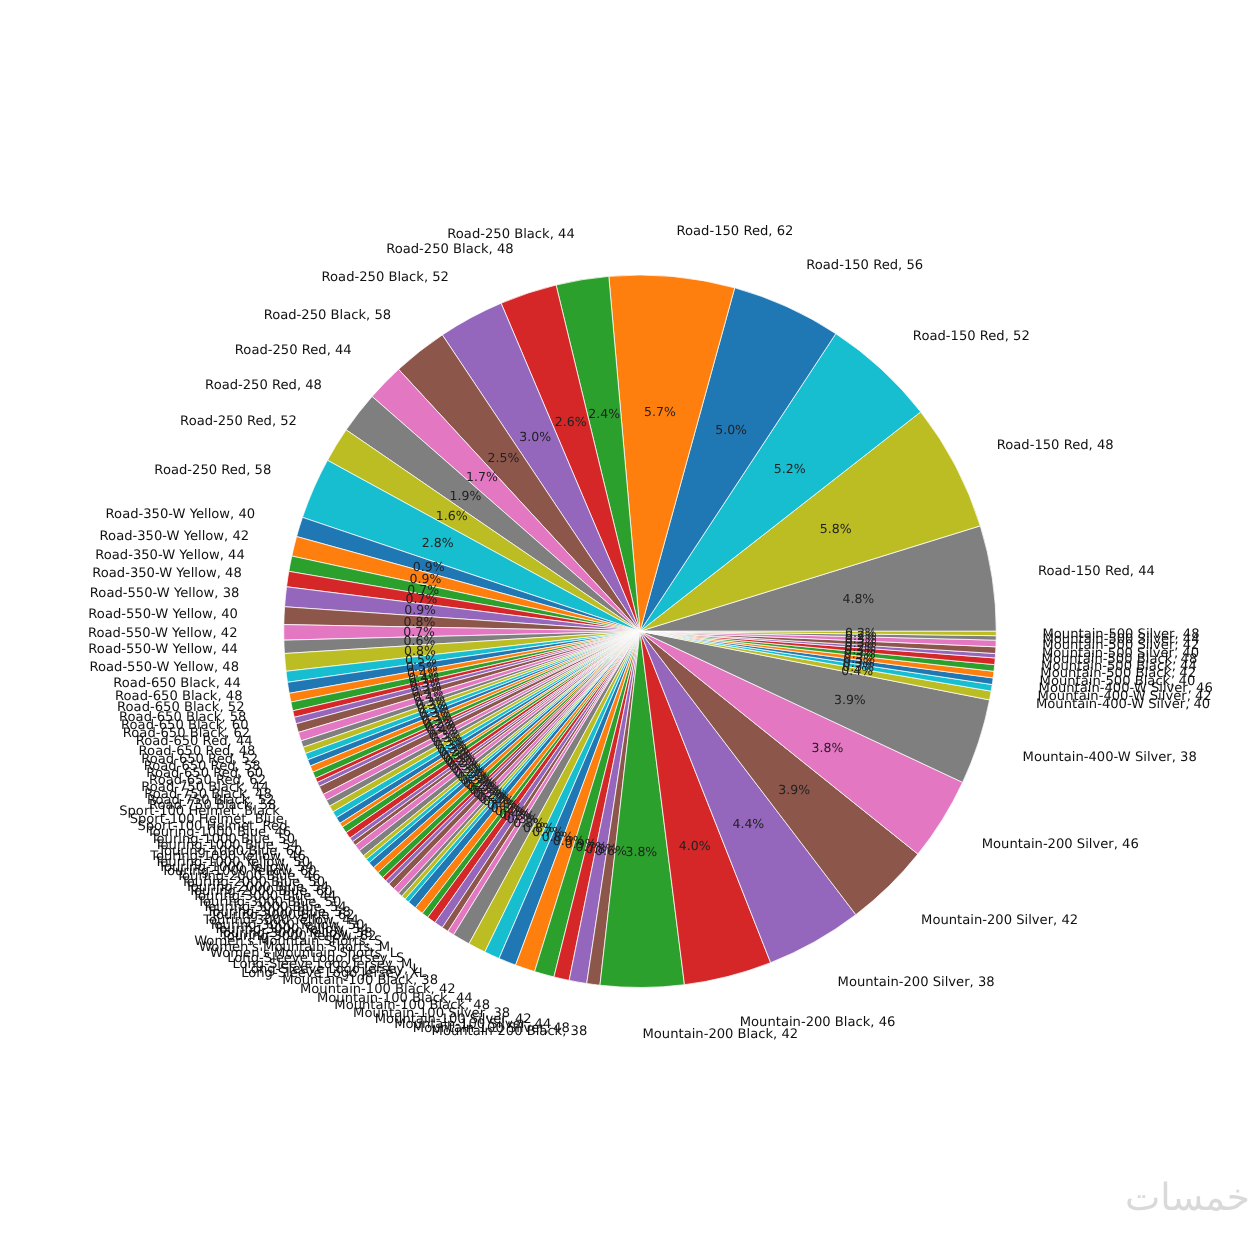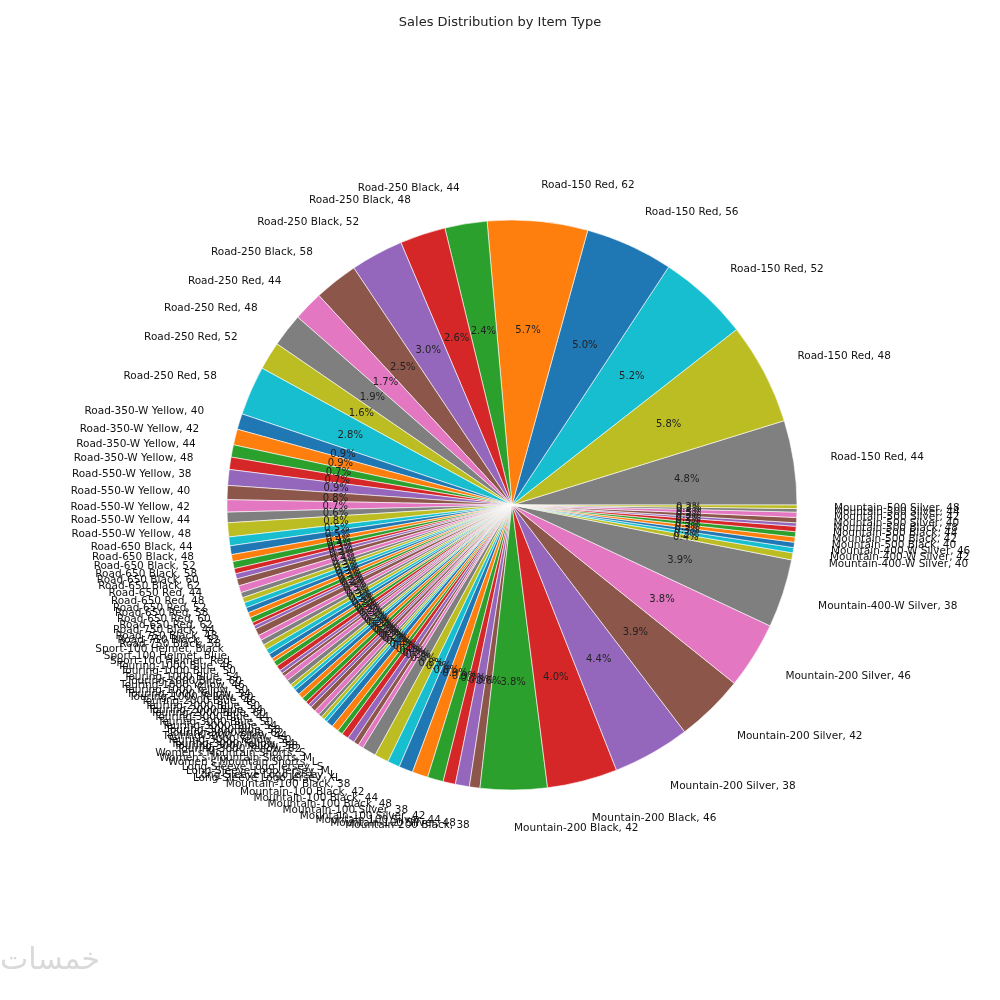--- a/index.html
+++ b/index.html
@@ -45,34 +45,33 @@
   }
   .outer-label {
     font-size: 10.5px;
     fill: #111111;
   }
   #watermark {
     position: absolute;
     left: 0;
     bottom: 24px;
     width: 100%;
-    text-align: left;
+    text-align: right;
     font-size: 30px;
     color: #d9d9d9;
     letter-spacing: 2px;
     font-family: "DejaVu Sans", sans-serif;
     pointer-events: none;
   }
 </style>
 </head>
 <body>
 
 <div id="figure">
 
-  <div id="chart-title">Sales Distribution by Item Type</div>
 
   <div id="pie-wrap">
     <svg class="pie" width="1000" height="1000" viewBox="0 0 1000 1000">
       <g id="slices">
           <path d="M 512 505 L 797.00 505.00 A 285 285 0 0 0 784.24 420.67 Z" fill="#808080" stroke="#ffffff" stroke-width="0.6"></path>
           <path d="M 512 505 L 784.24 420.67 A 285 285 0 0 0 736.56 329.51 Z" fill="#bcbd22" stroke="#ffffff" stroke-width="0.6"></path>
           <path d="M 512 505 L 736.56 329.51 A 285 285 0 0 0 668.67 266.92 Z" fill="#17becf" stroke="#ffffff" stroke-width="0.6"></path>
           <path d="M 512 505 L 668.67 266.92 A 285 285 0 0 0 587.77 230.26 Z" fill="#1f77b4" stroke="#ffffff" stroke-width="0.6"></path>
           <path d="M 512 505 L 587.77 230.26 A 285 285 0 0 0 487.06 221.09 Z" fill="#ff7f0e" stroke="#ffffff" stroke-width="0.6"></path>
           <path d="M 512 505 L 487.06 221.09 A 285 285 0 0 0 444.86 228.02 Z" fill="#2ca02c" stroke="#ffffff" stroke-width="0.6"></path>

